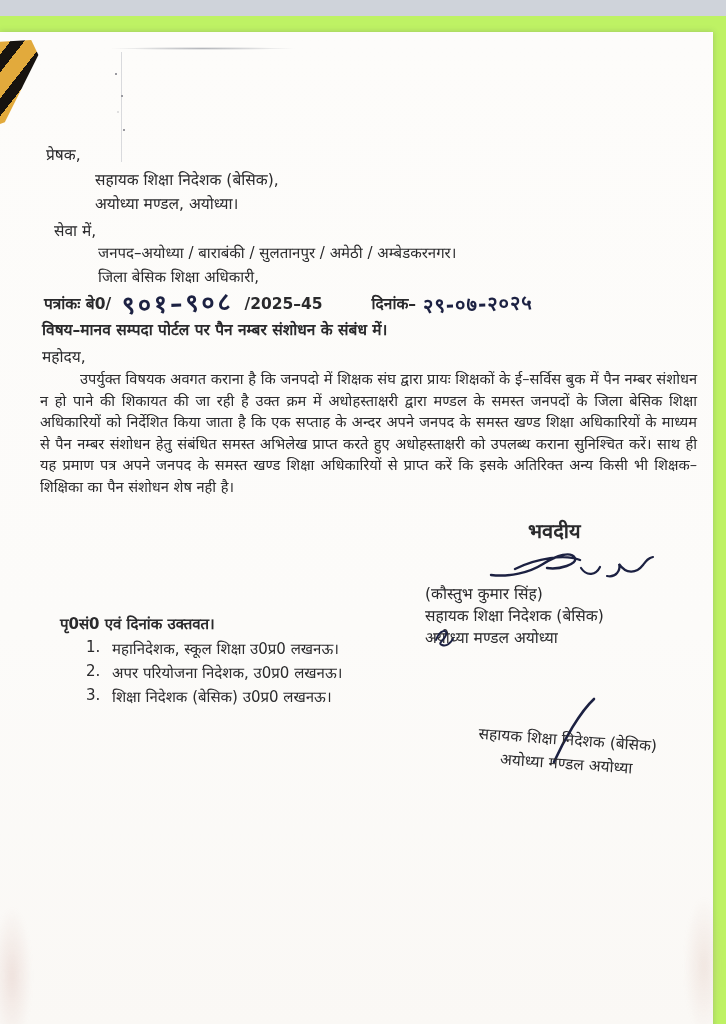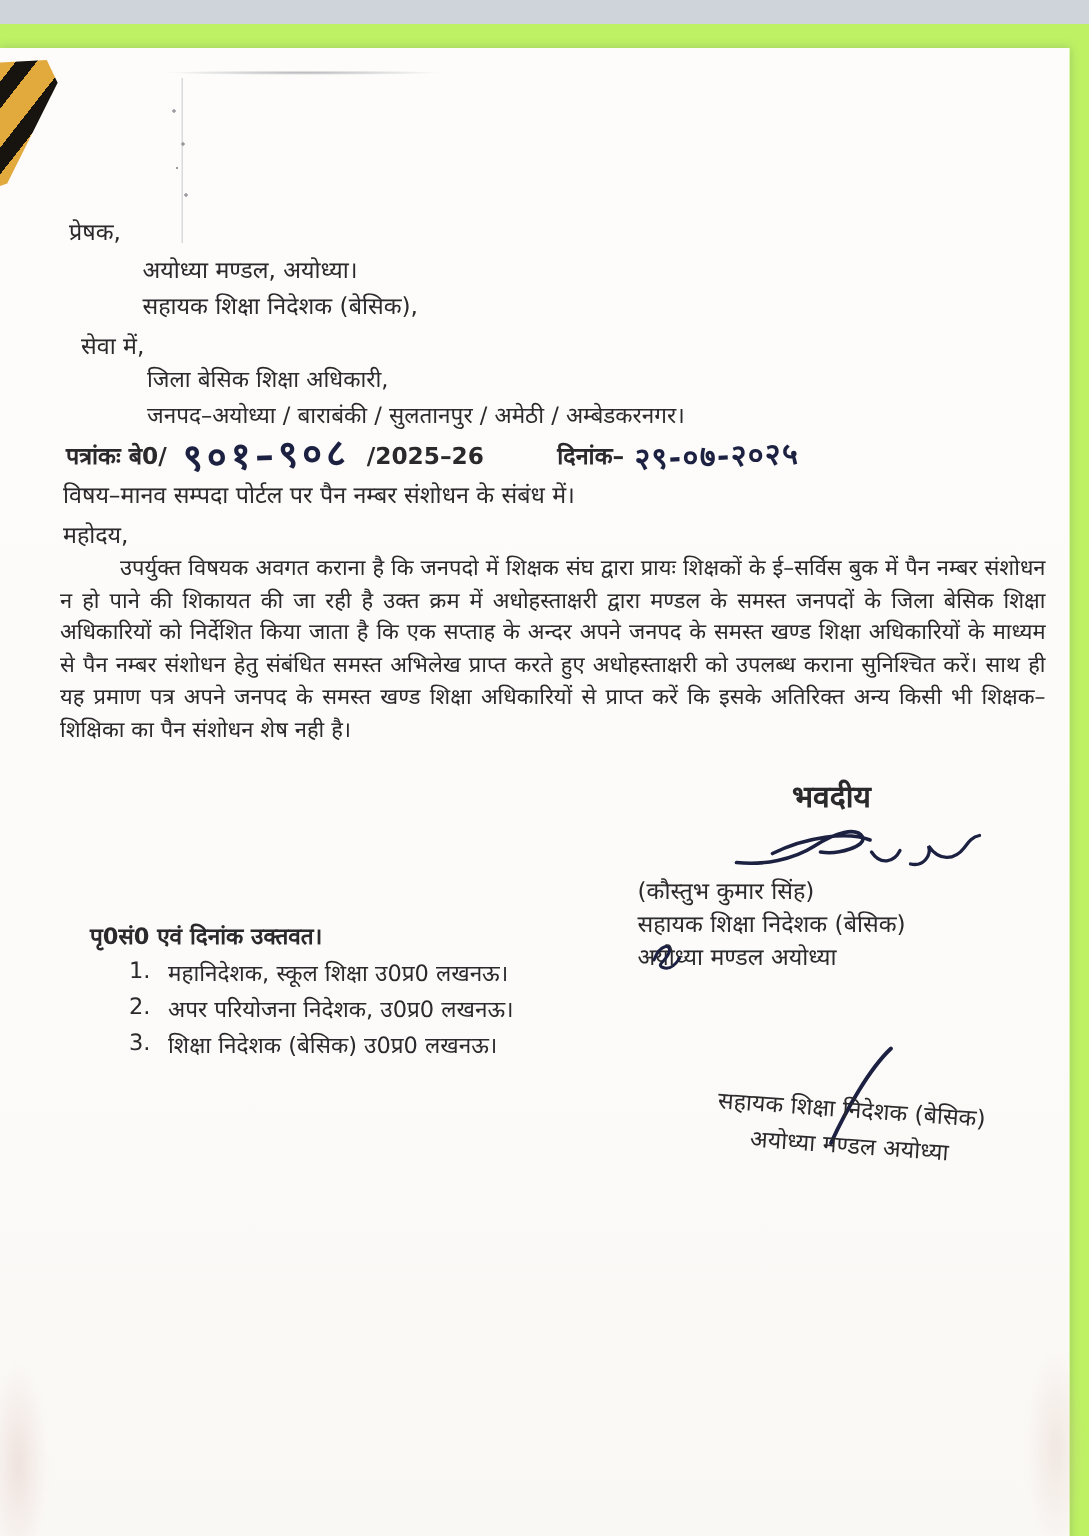--- a/index.html
+++ b/index.html
@@ -31,21 +31,21 @@
   .bold{font-weight:bold;}
   .sender-label{left:46px;top:129px;}
   .sender-lines{left:95px;top:154px;}
   .sender-lines div, .recipient-lines div{margin-bottom:4px;}
   .recipient-label{left:54px;top:205px;}
   .recipient-lines{left:98px;top:228px;font-size:15px;}
   .refline{left:44px;top:272px;width:640px;white-space:nowrap;}
   .hand{font-family:"DejaVu Sans",sans-serif;color:#1c2142;font-weight:bold;}
   .ref-num{display:inline-block;font-size:25px;transform:rotate(-2deg);letter-spacing:3px;margin:0 6px;vertical-align:-3px;}
   .ref-date{display:inline-block;font-size:20px;transform:rotate(-2deg);letter-spacing:1px;margin-left:2px;vertical-align:-2px;}
-  .subject{left:42px;top:304px;font-weight:normal;text-align:center;}
+  .subject{left:42px;top:304px;font-weight:bold;text-align:center;}
   .salutation{left:42px;top:331px;}
   .body-par{left:40px;top:352px;width:657px;font-size:14.6px;line-height:21.6px;
             text-align:justify;text-indent:40px;}
   .closing{left:528px;top:501px;font-weight:bold;font-size:20px;}
   .sig-block{left:425px;top:528px;width:260px;text-align:left;}
   .sig-svg{display:block;margin:0 auto -6px 60px;}
   .sig-name{font-size:15.5px;}
   .sig-desig{font-size:15.5px;}
   .sig-office{font-size:15.5px;position:relative;}
   .paraph{position:absolute;left:8px;top:1px;}
@@ -65,34 +65,34 @@
 
   <div class="corner"></div>
   <div class="artifact-hline"></div>
   <div class="artifact-vline"></div>
   <div class="speckles"></div>
   <div class="smudge left"></div>
   <div class="smudge right"></div>
 
   <div class="abs t sender-label">प्रेषक,</div>
   <div class="abs t sender-lines">
+    <div>सहायक शिक्षा निदेशक (बेसिक),</div>
     <div>अयोध्या मण्डल, अयोध्या।</div>
-    <div>सहायक शिक्षा निदेशक (बेसिक),</div>
   </div>
 
   <div class="abs t recipient-label">सेवा में,</div>
   <div class="abs t recipient-lines">
+    <div>जनपद–अयोध्या / बाराबंकी / सुलतानपुर / अमेठी / अम्बेडकरनगर।</div>
     <div>जिला बेसिक शिक्षा अधिकारी,</div>
-    <div>जनपद–अयोध्या / बाराबंकी / सुलतानपुर / अमेठी / अम्बेडकरनगर।</div>
   </div>
 
   <div class="abs t refline">
     <span class="bold">पत्रांकः बे0/</span>
     <span class="hand ref-num">९०१–९०८</span>
-    <span class="bold">/2025–26</span>
+    <span class="bold">/2025–45</span>
     <span class="bold" style="margin-left:28px;padding-left:16px;">दिनांक–</span>
     <span class="hand ref-date">२९-०७-२०२५</span>
   </div>
 
   <div class="abs t subject">विषय–मानव सम्पदा पोर्टल पर पैन नम्बर संशोधन के संबंध में।</div>
 
   <div class="abs t salutation">महोदय,</div>
 
   <div class="abs body-par">उपर्युक्त विषयक अवगत कराना है कि जनपदो में शिक्षक संघ द्वारा प्रायः शिक्षकों के ई–सर्विस बुक में पैन नम्बर संशोधन न हो पाने की शिकायत की जा रही है उक्त क्रम में अधोहस्ताक्षरी द्वारा मण्डल के समस्त जनपदों के जिला बेसिक शिक्षा अधिकारियों को निर्देशित किया जाता है कि एक सप्ताह के अन्दर अपने जनपद के समस्त खण्ड शिक्षा अधिकारियों के माध्यम से पैन नम्बर संशोधन हेतु संबंधित समस्त अभिलेख प्राप्त करते हुए अधोहस्ताक्षरी को उपलब्ध कराना सुनिश्चित करें। साथ ही यह प्रमाण पत्र अपने जनपद के समस्त खण्ड शिक्षा अधिकारियों से प्राप्त करें कि इसके अतिरिक्त अन्य किसी भी शिक्षक–शिक्षिका का पैन संशोधन शेष नही है।</div>
 

